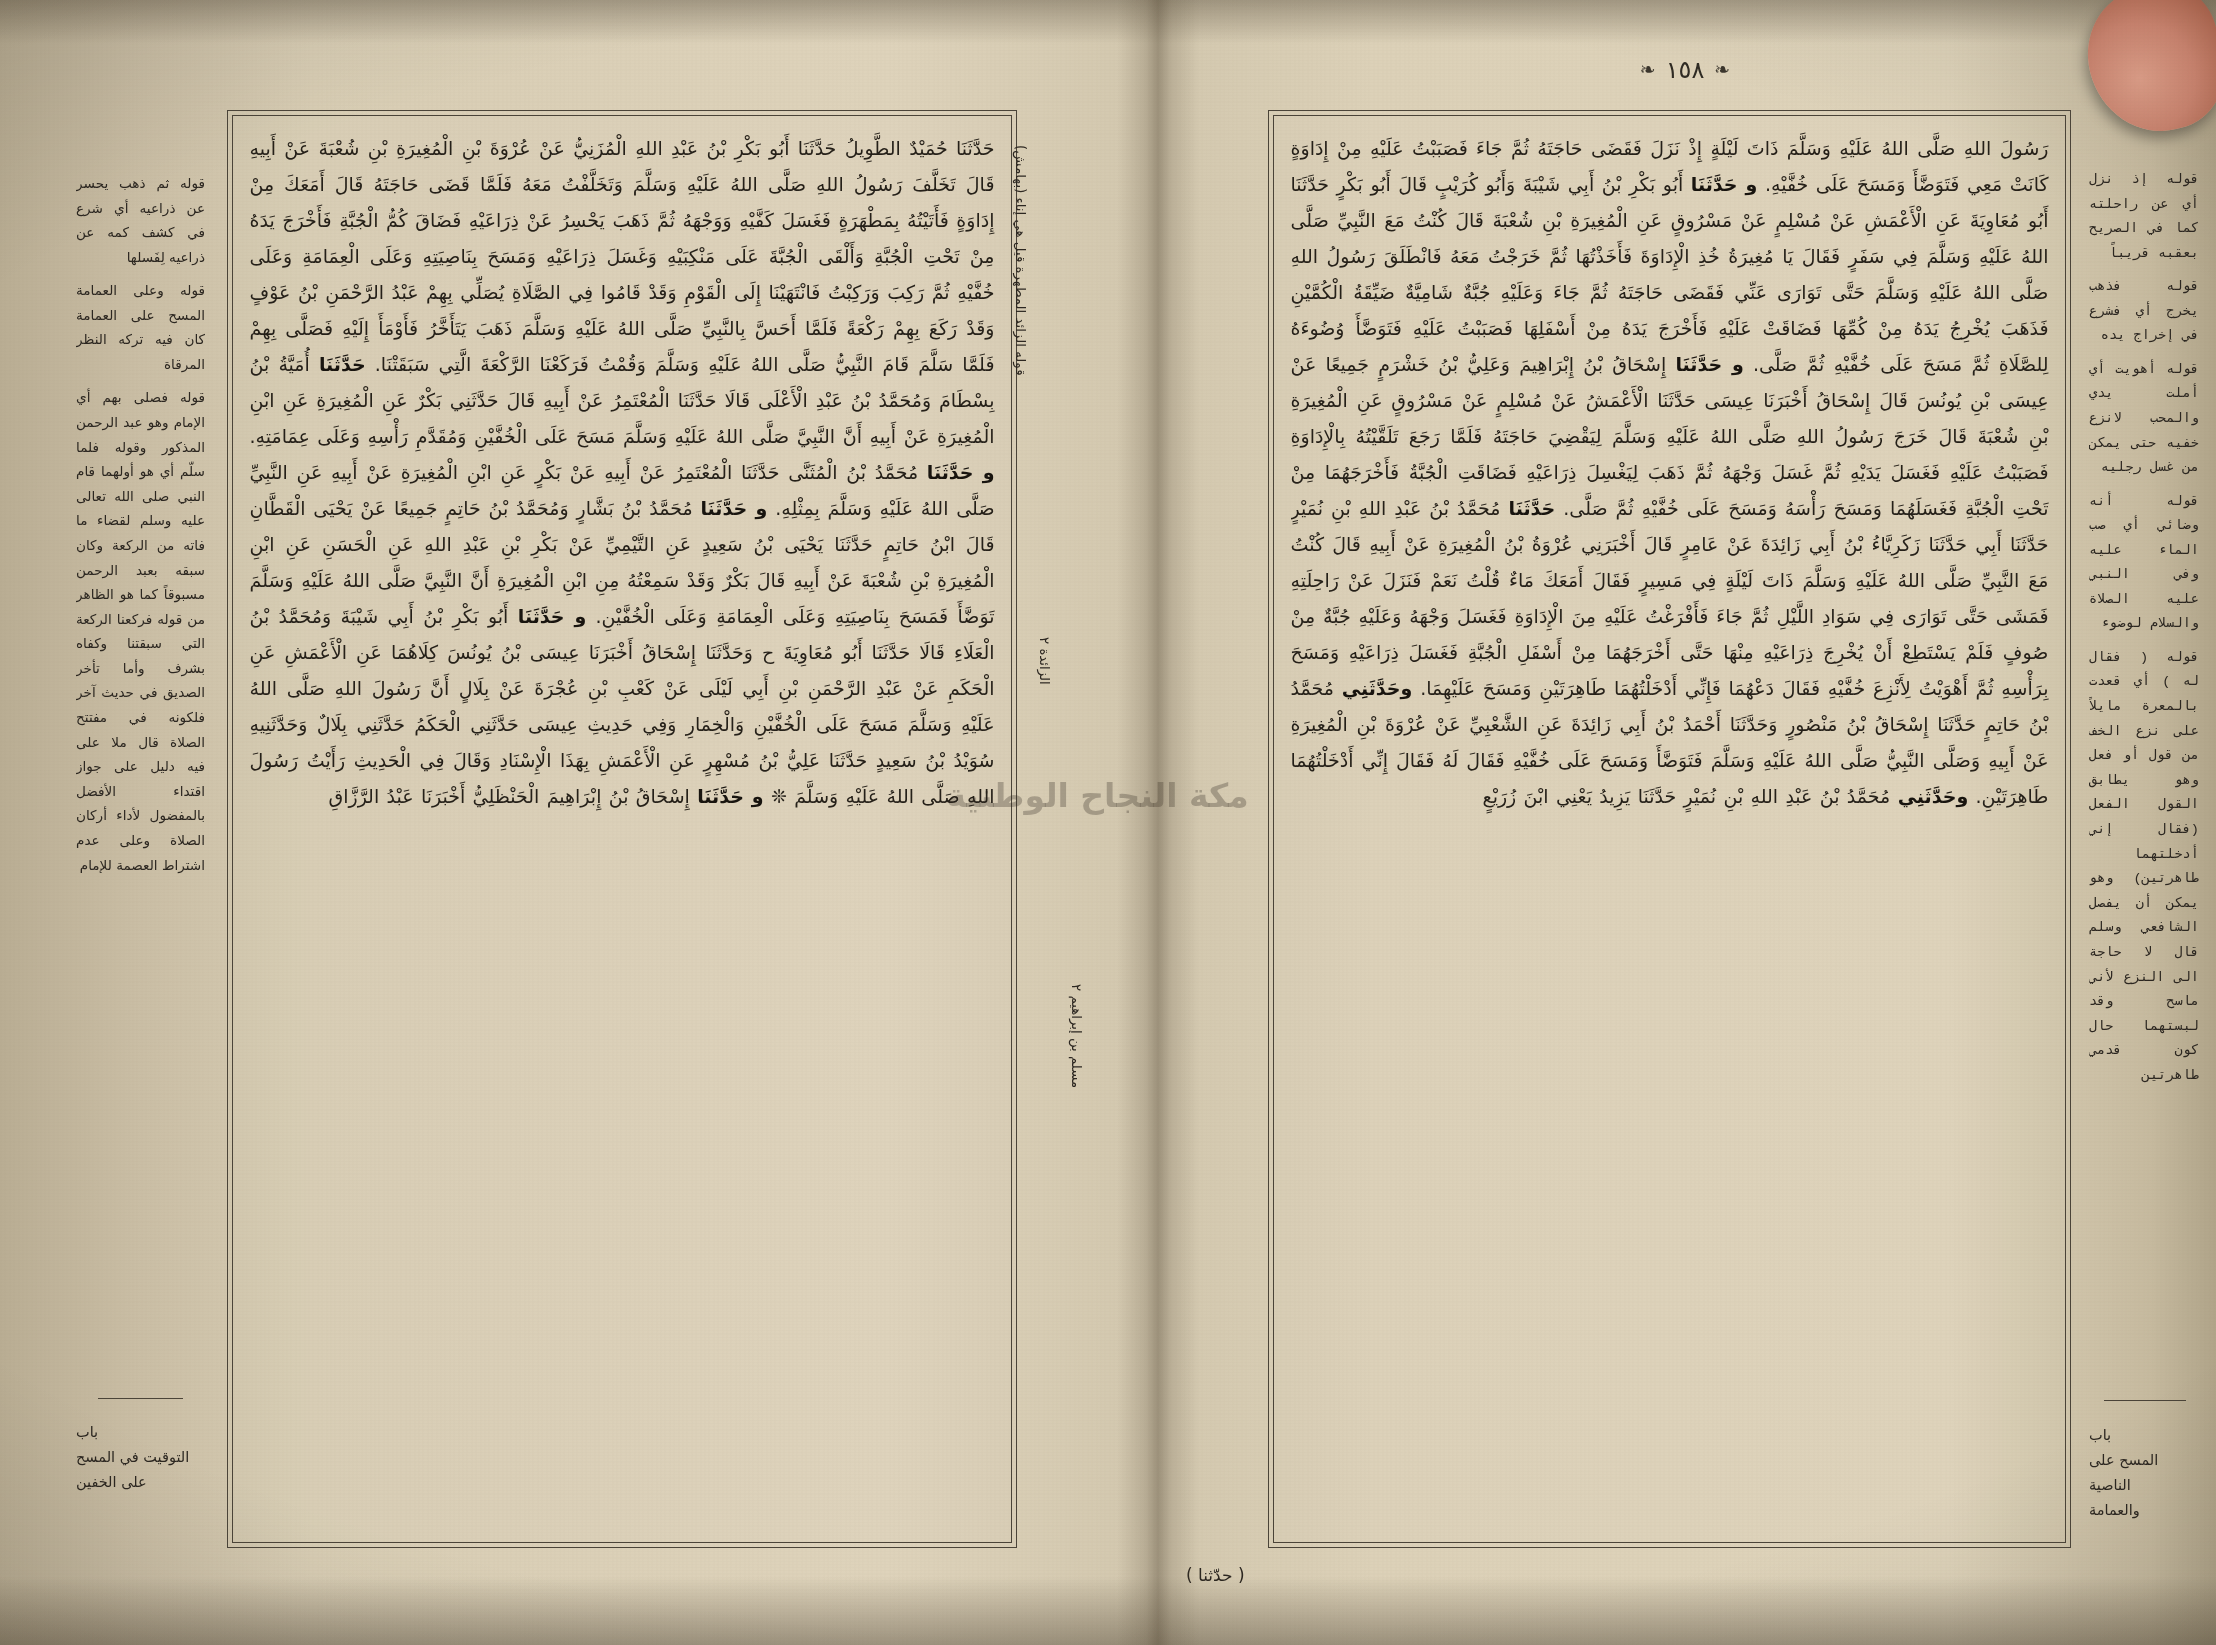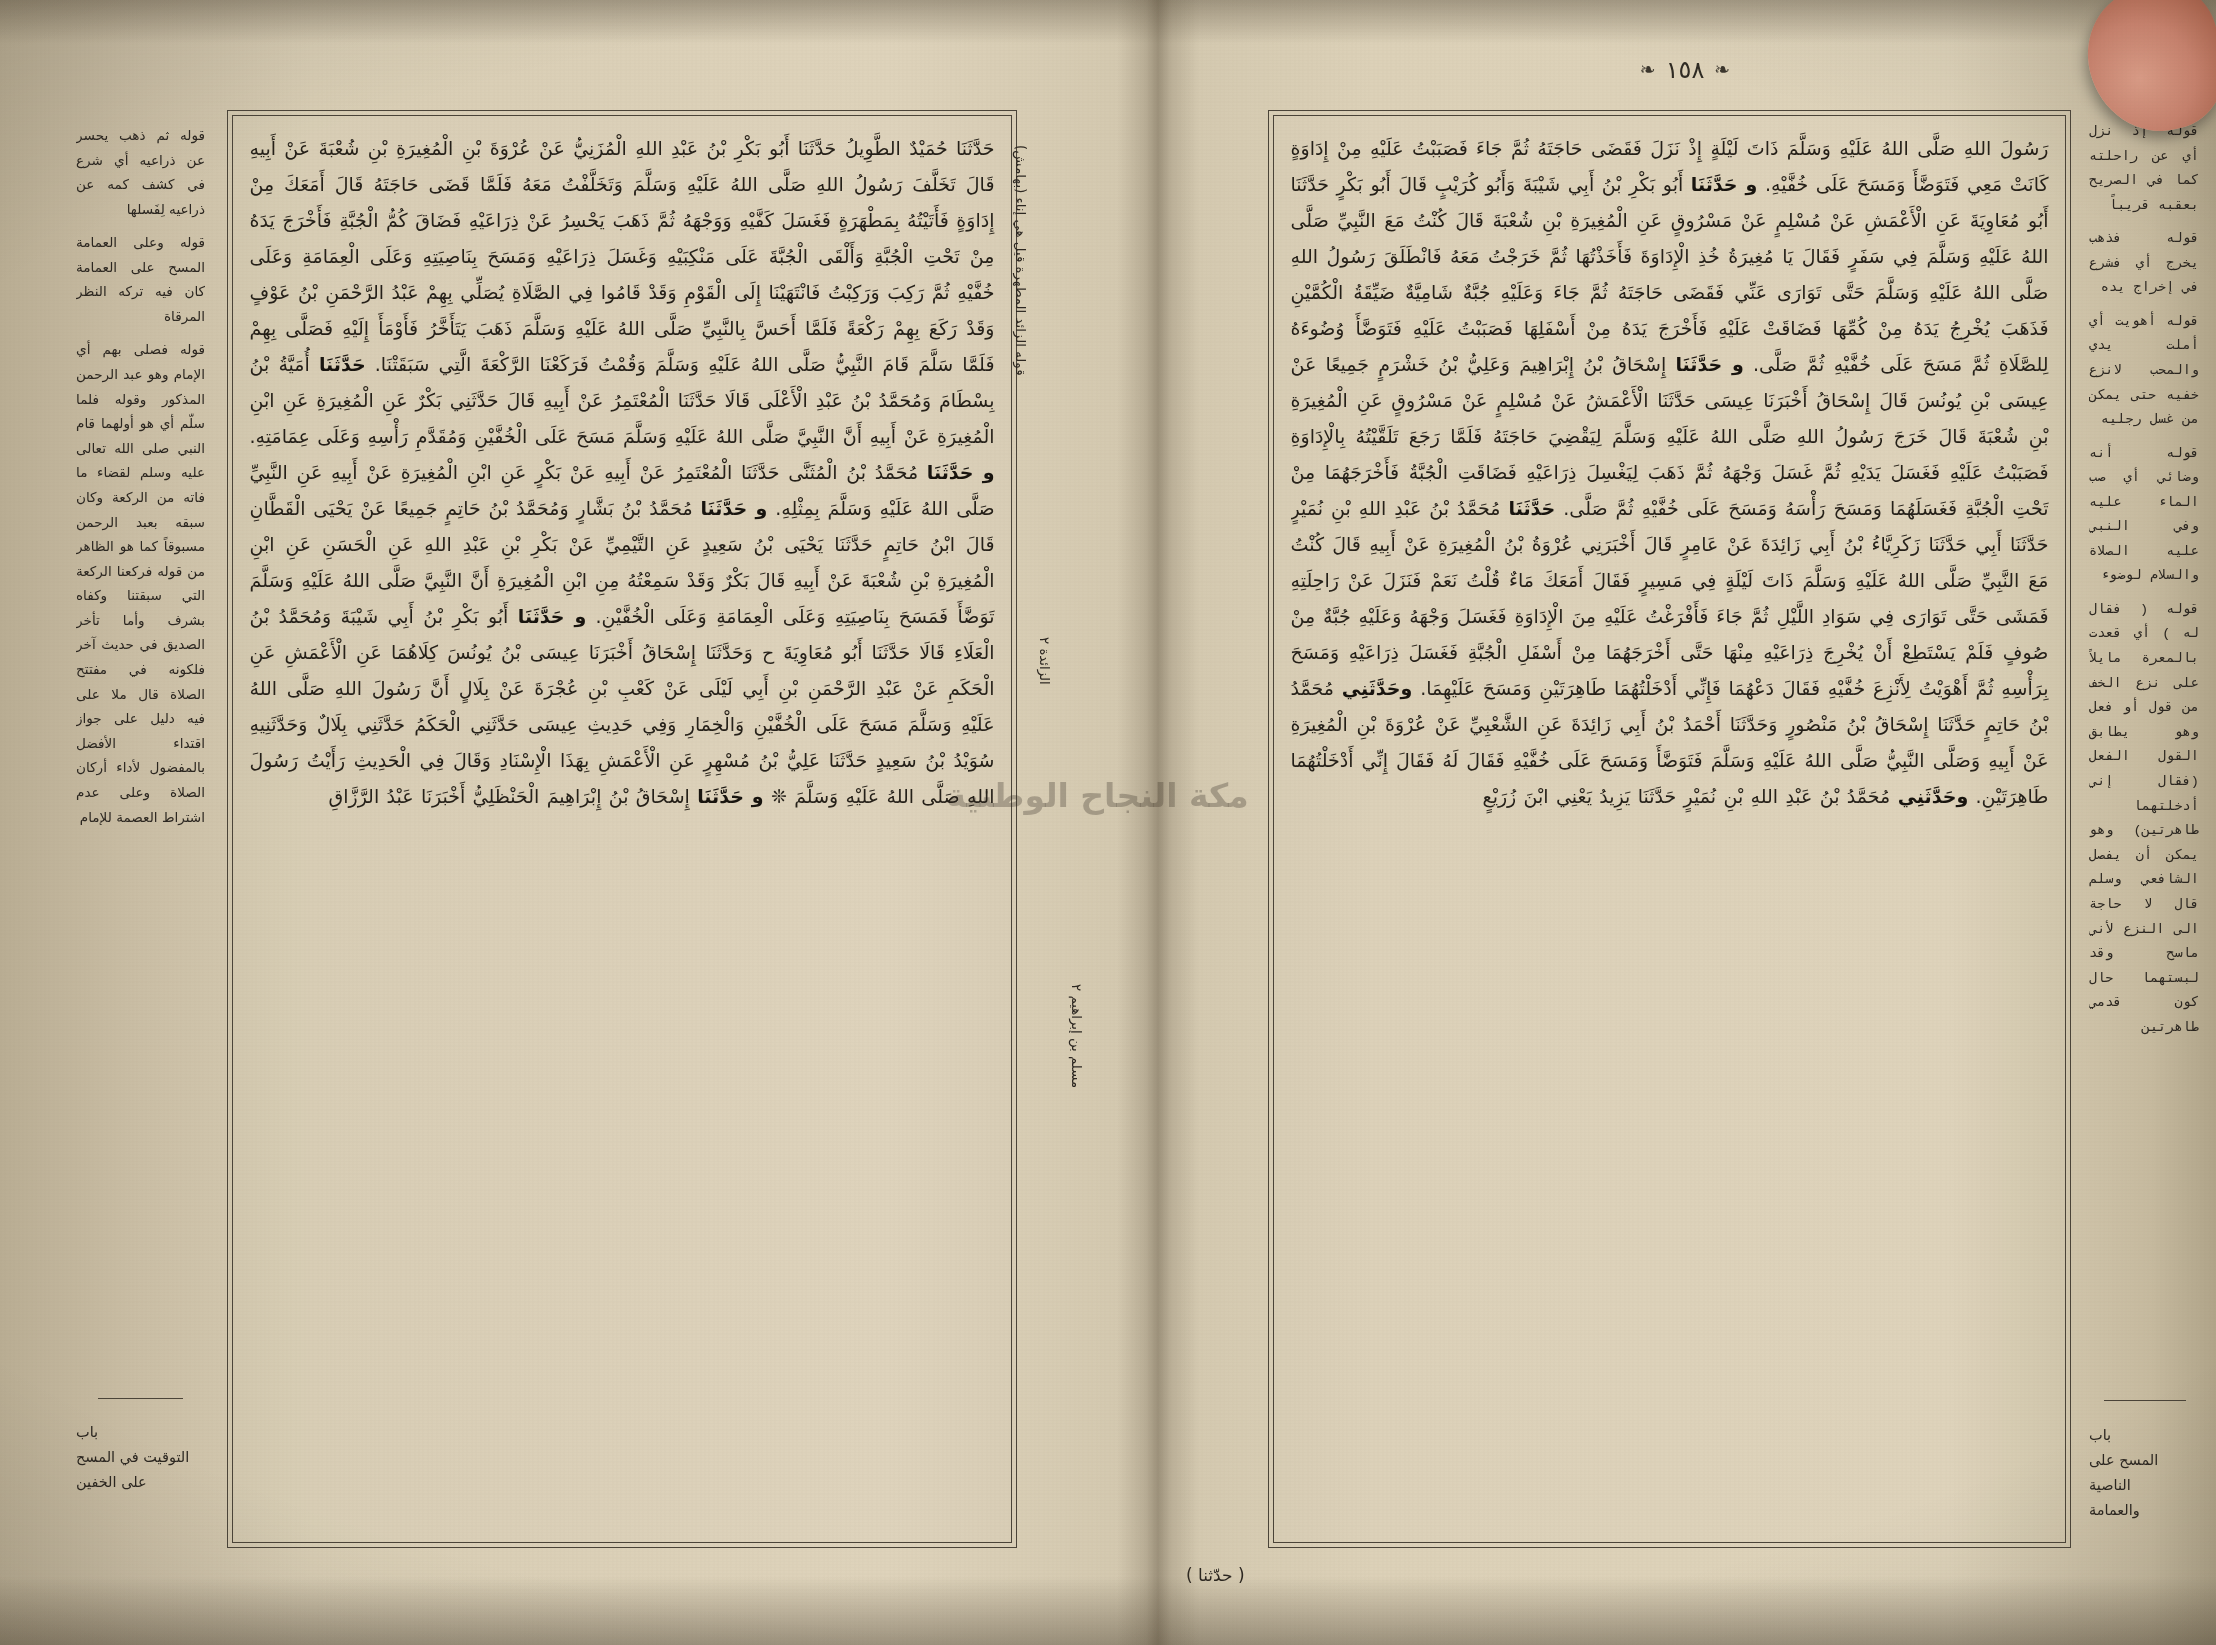--- a/index.html
+++ b/index.html
@@ -112,20 +112,21 @@
   
   .margin {
     position: absolute;
     direction: rtl;
     text-align: justify;
     font-family: "DejaVu Sans", sans-serif;
     font-size: 13.6px;
     line-height: 24.6px;
     color: #2b2620;
     overflow: hidden;
+    margin-top: 48px;
   }
   .page.left .margin  { left: 38px;  top: 123px; width: 129px; height: 1186px; }
   .page.right .margin { left: 928px; top: 120px; width: 110px; height: 1218px; font-family: Liberation Mono, monospace; }
 
   .margin-foot {
     position: absolute;
     direction: rtl;
     text-align: left;
     font-family: "DejaVu Sans", sans-serif;
     font-size: 14.5px;

